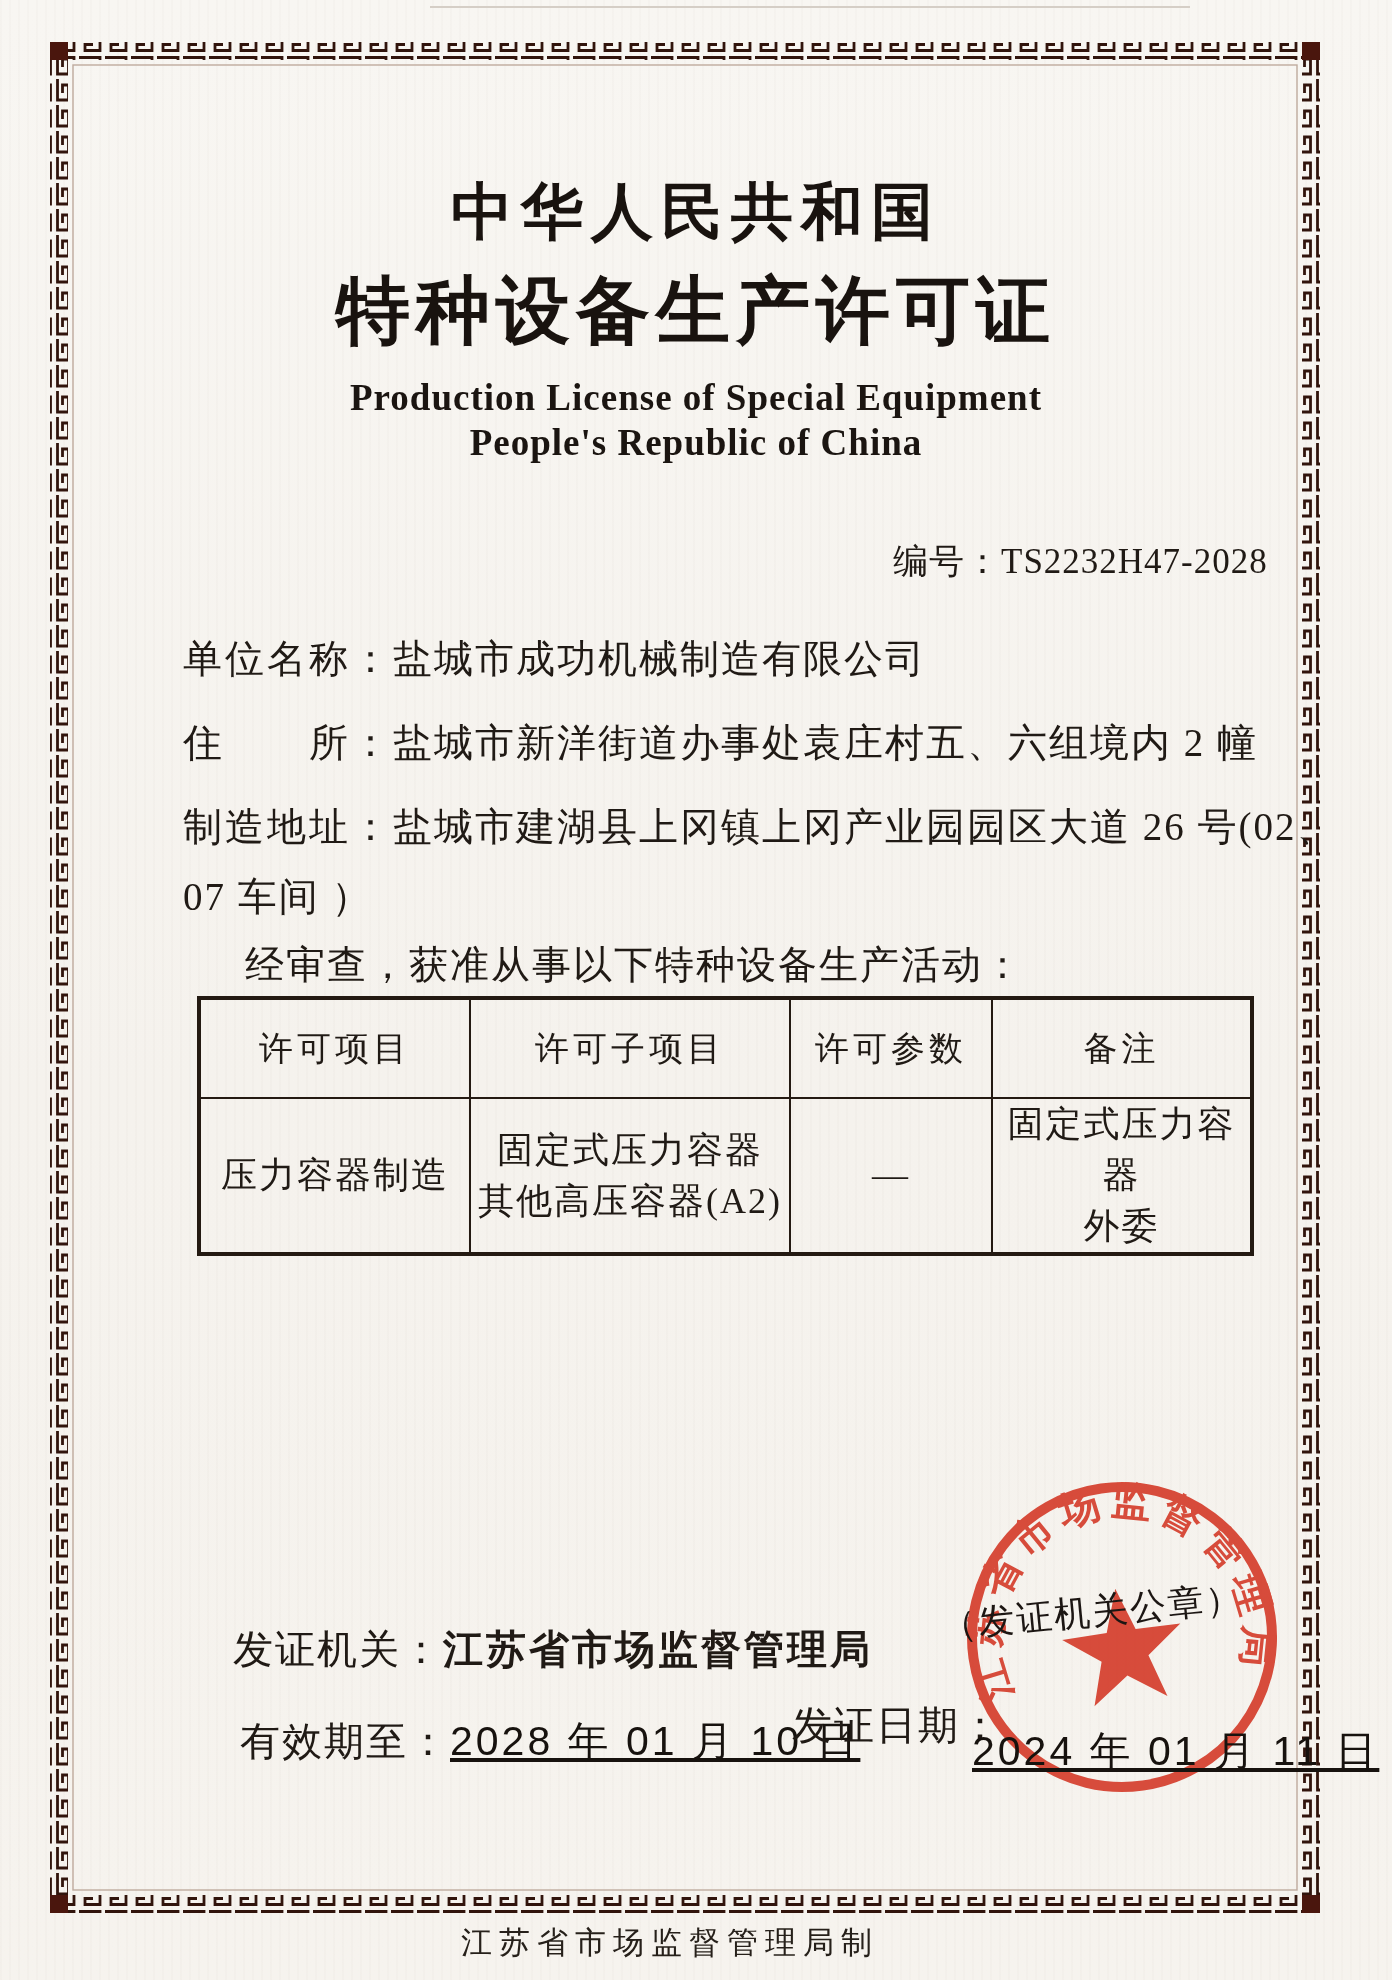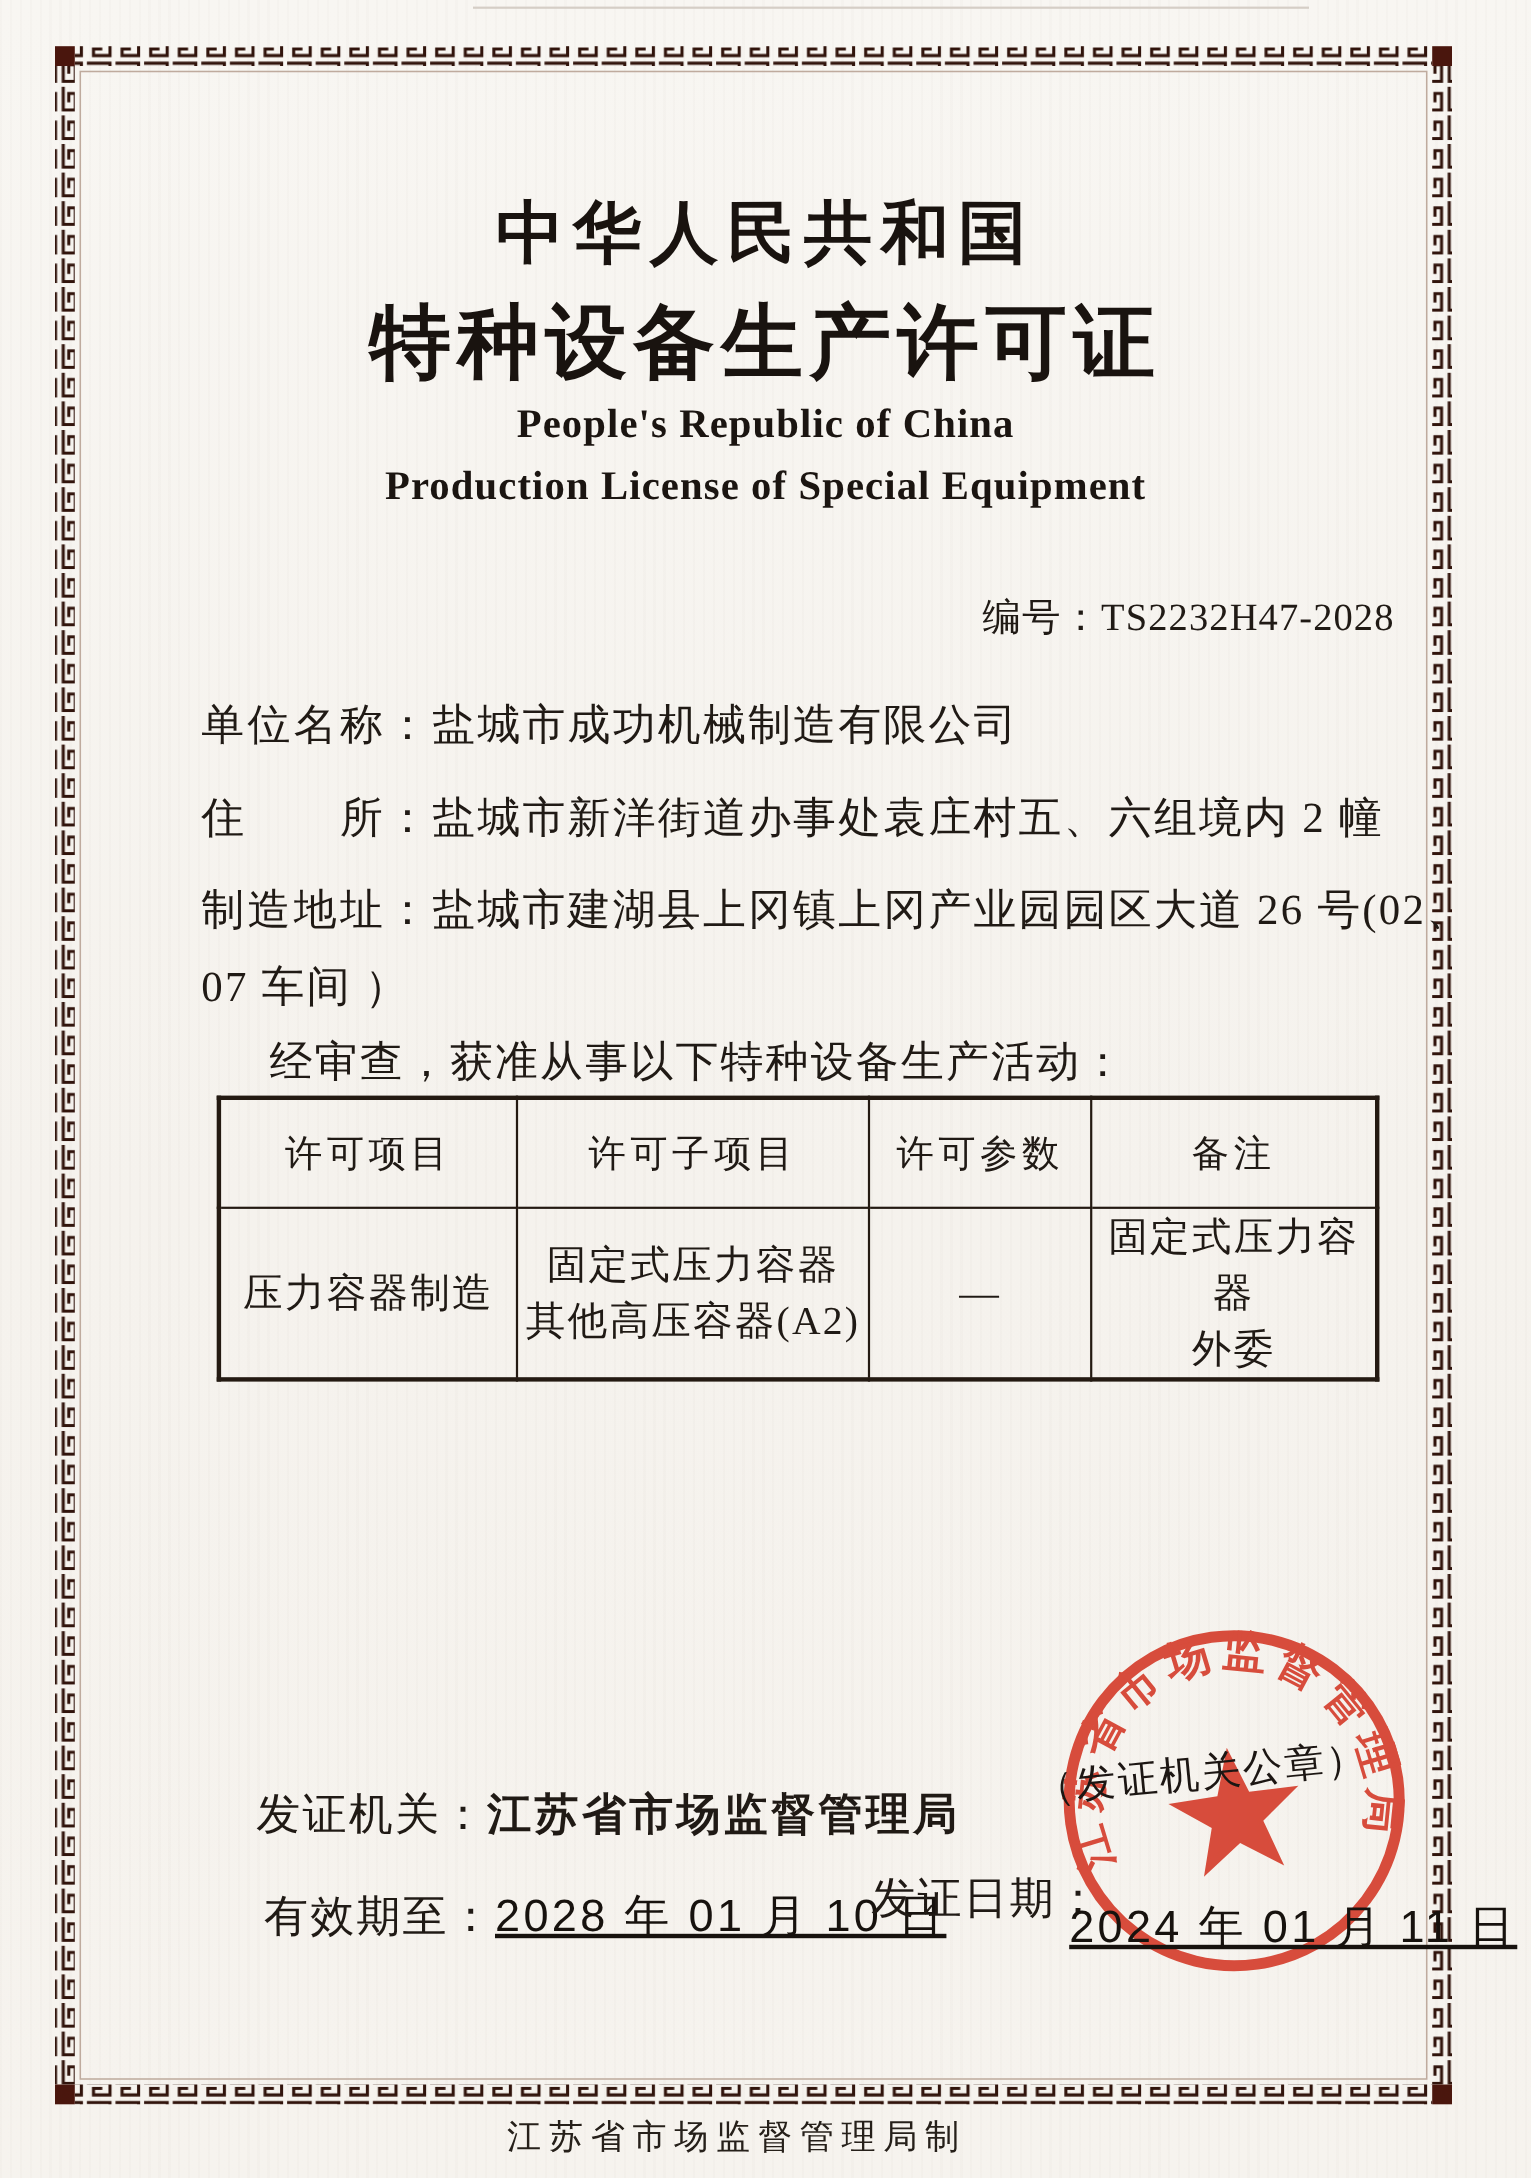--- a/index.html
+++ b/index.html
@@ -76,22 +76,22 @@
     <rect x="1302" y="42" width="18" height="18" fill="#4a160d"></rect>
     <rect x="50" y="1895" width="18" height="18" fill="#4a160d"></rect>
     <rect x="1302" y="1895" width="18" height="18" fill="#4a160d"></rect>
     <rect x="73" y="65" width="1224" height="1825" fill="none" stroke="#bca globally"></rect>
     <rect x="73" y="65" width="1224" height="1825" fill="none" stroke="#bfab9e" stroke-width="1.4"></rect>
   </svg>
 
   <div class="abs center-wrap" style="top:170px;">
     <div class="title-cn title-cn-1">中华人民共和国</div>
     <div class="title-cn title-cn-2" style="margin-top:8px;">特种设备生产许可证</div>
+    <div class="title-en" style="margin-top:14px;">Production License of Special Equipment</div>
     <div class="title-en" style="margin-top:2px;">People's Republic of China</div>
-    <div class="title-en" style="margin-top:14px;">Production License of Special Equipment</div>
   </div>
 
   <div class="abs license-no" style="left:893px;top:538px;">
     <span>编号：</span><span>TS2232H47-2028</span>
   </div>
 
   <div class="abs field-line" style="left:183px;top:632px;">
     <span class="field-label">单位名称：</span><span>盐城市成功机械制造有限公司</span>
   </div>
 

